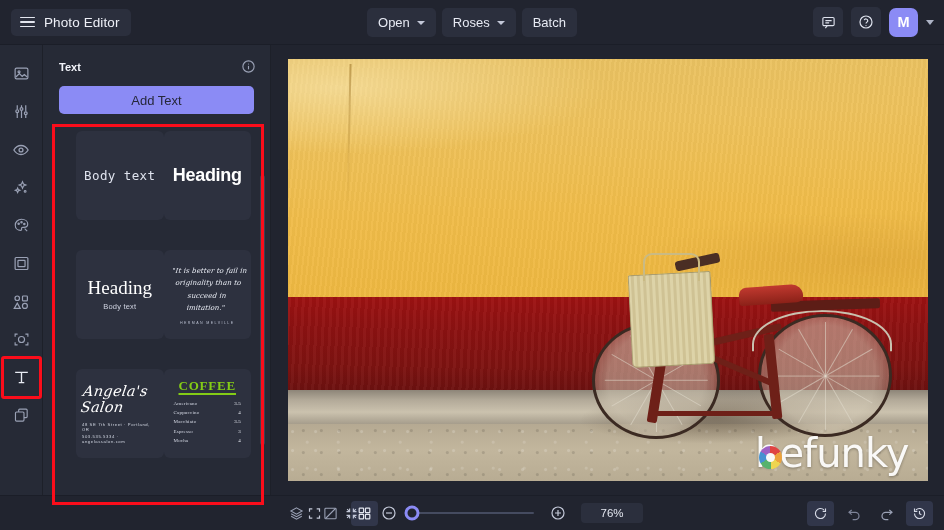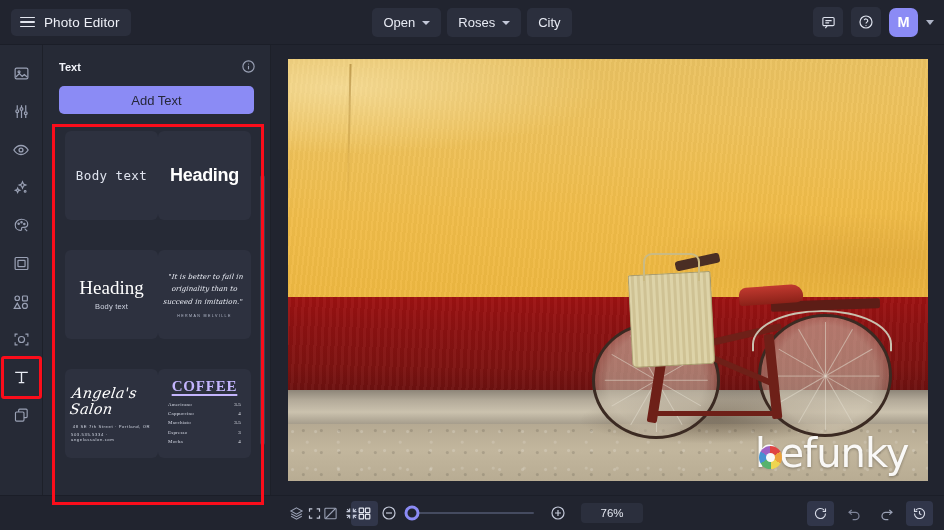--- a/index.html
+++ b/index.html
@@ -107,21 +107,21 @@
 
   .tpl-wrap { position: relative; margin: 10px 6px 0 9px; flex: 1; min-height: 0; }
   .tpl-wrap::after {
     content: ""; position: absolute; left: 0; top: 0; right: 0; bottom: -10px;
     border: 3px solid #fb0d1b; pointer-events: none; z-index: 5;
   }
   .tpl-scroll {
     position: absolute; inset: 3px;
     overflow: hidden;
     display: grid; grid-template-columns: 1fr 1fr; 
-    padding: 4px 10px 4px 10px;
+    padding: 4px 10px 4px 21px;
   }
   .tpl-card {
     background: #2d313f; border-radius: 6px; height: 89px;
     display: flex; flex-direction: column; align-items: center; justify-content: center;
     cursor: pointer; overflow: hidden; padding: 6px;
   }
 
   .t-body { color: #dfe3ee; font-family: "DejaVu Sans Mono", monospace; font-size: 12.5px; letter-spacing: .4px; }
   .t-sub {
     color: #e4e7f1; font-family: "Liberation Serif", serif; font-size: 10.5px;
@@ -147,22 +147,22 @@
 
   .city-card { align-items: flex-start; justify-content: center; padding: 8px 11px; }
   .t-city {
     color: #fff; font-family: "Liberation Serif", serif; font-weight: bold;
     font-size: 9px; letter-spacing: 1.4px; line-height: 1.45;
   }
   .t-city-body { color: #b9bed0; font-size: 3.5px; line-height: 1.95; margin-top: 6px; max-width: 78px; }
 
   .coffee-card { justify-content: flex-start; padding: 9px 10px 6px 10px; }
   .t-coffee {
-    color: #c4b5fd; font-family: "Liberation Serif", serif; font-weight: 900;
-    font-size: 15px; letter-spacing: .8px; text-decoration: underline;
+    color: #84cc16; font-family: "Liberation Serif", serif; font-weight: 900;
+    font-size: 13px; letter-spacing: .8px; text-decoration: underline;
     text-underline-offset: 3px; text-decoration-thickness: 1.5px; align-self: center;
   }
   .menu-list { width: 100%; margin-top: 7px; }
   .menu-row {
     display: flex; justify-content: space-between; align-items: baseline;
     font-family: "Liberation Serif", serif; font-size: 5px; color: #d4d8e4;
     margin-bottom: 4.2px; letter-spacing: .2px;
   }
   .menu-row .price { color: #e9ecf4; }
 
@@ -335,21 +335,21 @@
     <div class="topcenter">
       <button class="tb-btn">
         <span>Open</span>
         <span class="chev"></span>
       </button>
       <button class="tb-btn">
         <span>Roses</span>
         <span class="chev"></span>
       </button>
       <button class="tb-btn">
-        <span>City</span>
+        <span>Batch</span>
       </button>
     </div>
 
     <div class="topright">
       <button class="icon-btn">
         <svg width="15" height="15" viewBox="0 0 24 24" fill="none" stroke="#dfe3ee" stroke-width="1.8">
           <rect x="3" y="4" width="18" height="13" rx="2"></rect>
             <path d="M7 21l3-4"></path>
             <path d="M7 9h10M7 12.5h6"></path>
         </svg>

